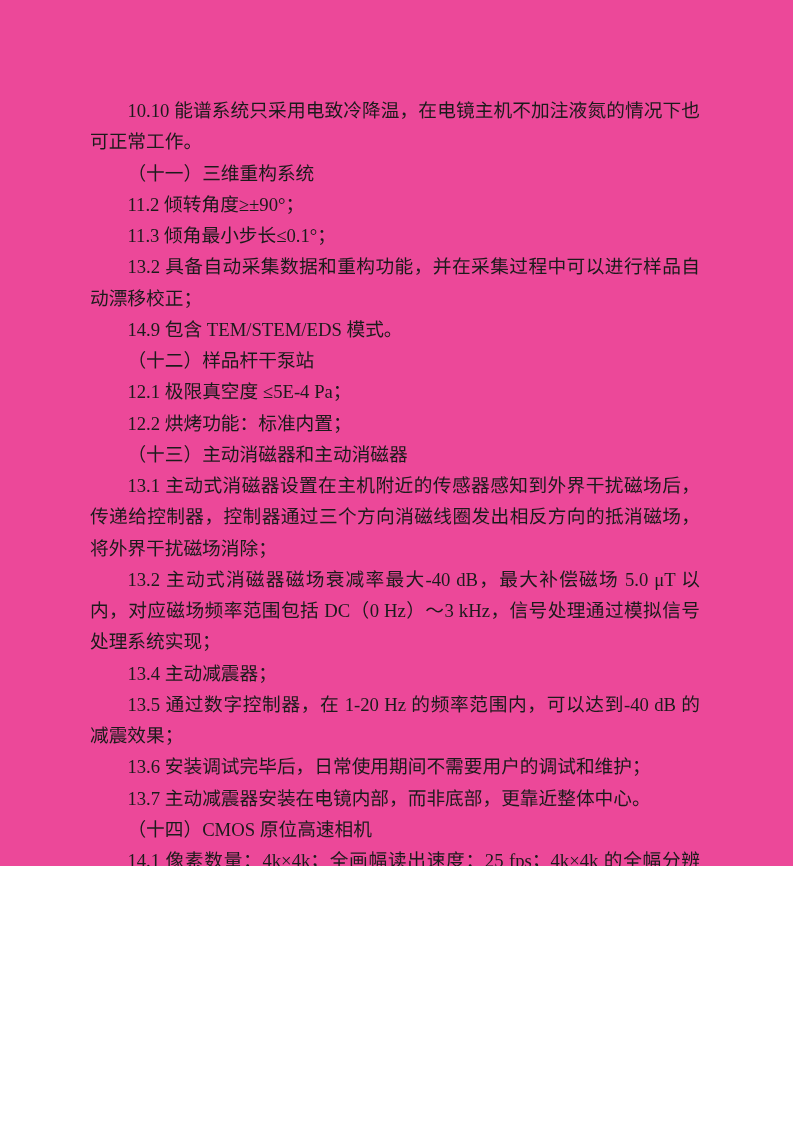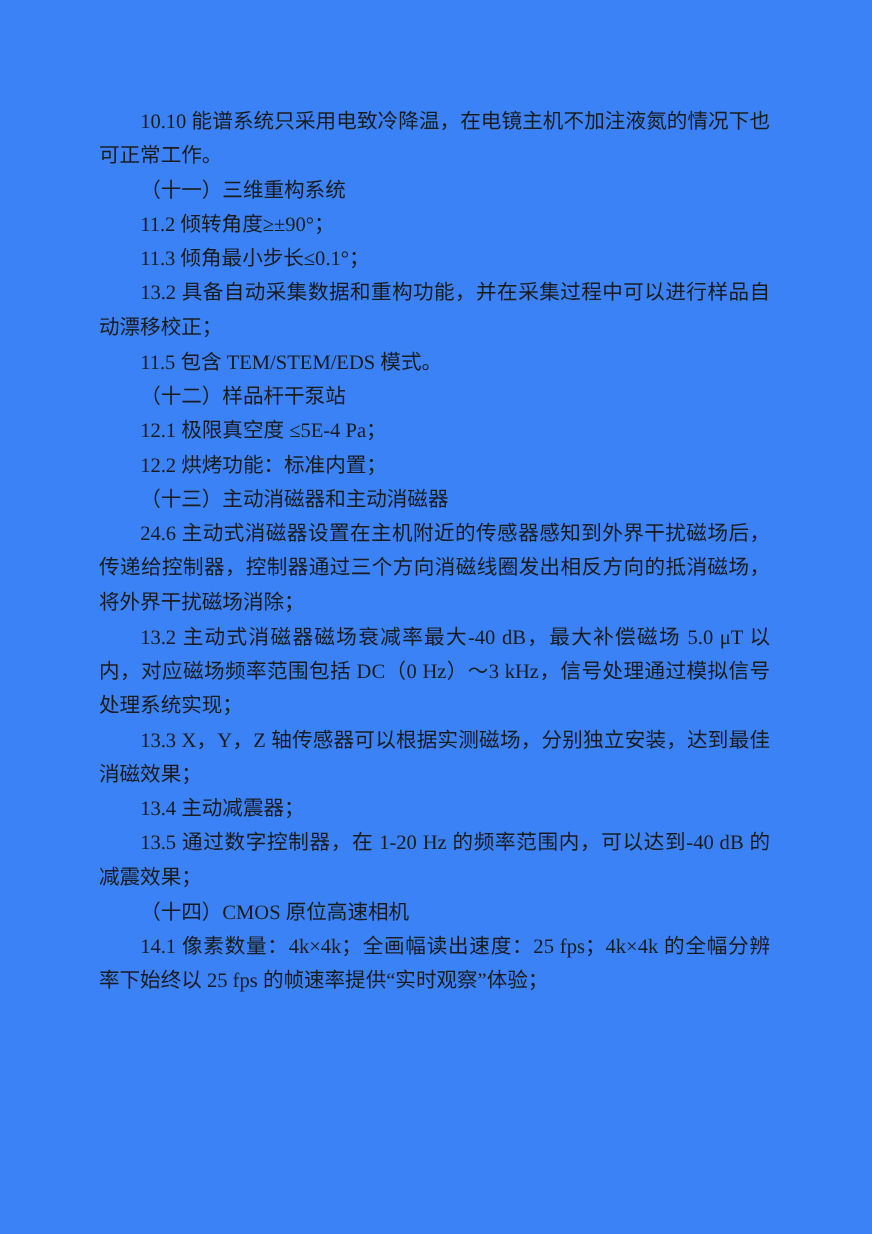--- a/index.html
+++ b/index.html
@@ -3,22 +3,22 @@
 <meta charset="utf-8">
 <style>
   html, body {
     margin: 0;
     padding: 0;
     background: #ffffff;
   }
   .page {
     position: relative;
     width: 793px;
-    height: 1122px;
-    background: #3b82f6;
+    height: 866px;
+    background: #ec4899;
     overflow: hidden;
     font-family: "Liberation Serif", "DejaVu Serif", serif;
   }
   .doc-body {
     position: absolute;
     left: 90px;
     top: 95px;
     width: 610px;
     color: #1b1b1b;
     font-size: 18.7px;
@@ -36,26 +36,27 @@
 </head>
 <body>
 
 <div class="page">
   <div class="doc-body">
     <p>10.10 能谱系统只采用电致冷降温，在电镜主机不加注液氮的情况下也可正常工作。</p>
     <p>（十一）三维重构系统</p>
     <p>11.2 倾转角度≥±90°；</p>
     <p>11.3 倾角最小步长≤0.1°；</p>
     <p>13.2 具备自动采集数据和重构功能，并在采集过程中可以进行样品自动漂移校正；</p>
-    <p>11.5 包含 TEM/STEM/EDS 模式。</p>
+    <p>14.9 包含 TEM/STEM/EDS 模式。</p>
     <p>（十二）样品杆干泵站</p>
     <p>12.1 极限真空度 ≤5E-4 Pa；</p>
     <p>12.2 烘烤功能：标准内置；</p>
     <p>（十三）主动消磁器和主动消磁器</p>
-    <p>24.6 主动式消磁器设置在主机附近的传感器感知到外界干扰磁场后，传递给控制器，控制器通过三个方向消磁线圈发出相反方向的抵消磁场，将外界干扰磁场消除；</p>
+    <p>13.1 主动式消磁器设置在主机附近的传感器感知到外界干扰磁场后，传递给控制器，控制器通过三个方向消磁线圈发出相反方向的抵消磁场，将外界干扰磁场消除；</p>
     <p>13.2 主动式消磁器磁场衰减率最大-40 dB，最大补偿磁场 5.0 μT 以内，对应磁场频率范围包括 DC（0 Hz）～3 kHz，信号处理通过模拟信号处理系统实现；</p>
-    <p>13.3 X，Y，Z 轴传感器可以根据实测磁场，分别独立安装，达到最佳消磁效果；</p>
     <p>13.4 主动减震器；</p>
     <p>13.5 通过数字控制器，在 1-20 Hz 的频率范围内，可以达到-40 dB 的减震效果；</p>
+    <p>13.6 安装调试完毕后，日常使用期间不需要用户的调试和维护；</p>
+    <p>13.7 主动减震器安装在电镜内部，而非底部，更靠近整体中心。</p>
     <p>（十四）CMOS 原位高速相机</p>
     <p>14.1 像素数量：4k×4k；全画幅读出速度：25 fps；4k×4k 的全幅分辨率下始终以 25 fps 的帧速率提供“实时观察”体验；</p>
   </div>
 </div>
 
 </body></html>

